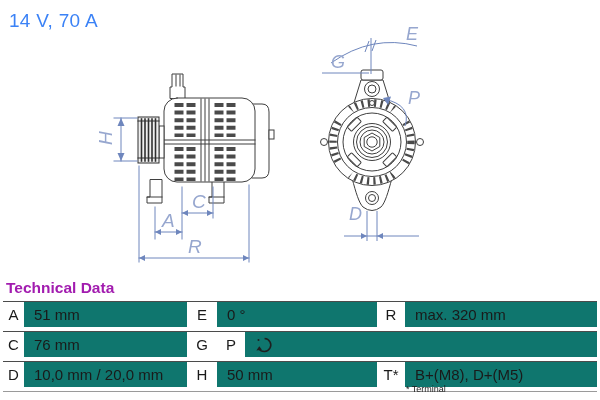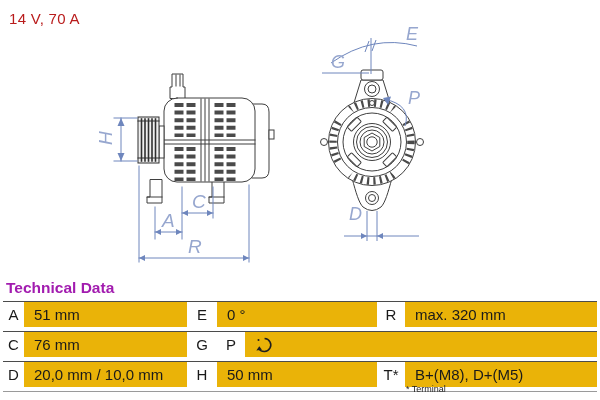--- a/index.html
+++ b/index.html
@@ -1,29 +1,29 @@
 <!DOCTYPE html>
 <html><head>
 <meta charset="utf-8">
 <style>
   html,body{margin:0;padding:0}
   body{
     width:600px;height:400px;position:relative;overflow:hidden;
     background:#ffffff;font-family:"Liberation Sans",sans-serif;
   }
-  .title{position:absolute;left:9px;top:10px;font-size:15px;font-weight:500;color:#b91c1c;letter-spacing:.3px}
+  .title{position:absolute;left:9px;top:10px;font-size:19px;font-weight:500;color:#3b82f6;letter-spacing:.3px}
   svg.drawing{position:absolute;left:0;top:0}
   .dimtext{font-family:"Liberation Sans",sans-serif;font-style:italic;font-size:19px;fill:#97a7cf}
   .dimtext.small{font-size:18px}
 
   .tech{position:absolute;left:3px;top:279px;width:594px}
   .tech-heading{font-size:15.5px;font-weight:bold;color:#a21caf;margin:0 0 4px 3px}
   .trow{display:flex;align-items:stretch;height:25px;border-top:1px solid #4b4b4b;margin-bottom:4px}
   .kcell{background:#ffffff;display:flex;align-items:center;justify-content:center;font-size:15px;color:#1a1a1a}
-  .vcell{background:#eab308;display:flex;align-items:center;padding-left:10px;font-size:15px;color:#1a1a1a;white-space:nowrap}
+  .vcell{background:#0f766e;display:flex;align-items:center;padding-left:10px;font-size:15px;color:#1a1a1a;white-space:nowrap}
   .k1{width:21px}.v1{width:153px}
   .k2{width:30px}.v2{width:150px}
   .k3{width:28px}.v3{flex:1}
   .t-bottomline{border-top:1px solid #9a9a9a;height:0}
   .footnote{position:absolute;left:406px;top:384px;font-size:9px;color:#1f1f1f}
   .roticon{display:block}
 </style>
 </head>
 <body>
 
@@ -206,21 +206,21 @@
       <svg class="roticon" width="18" height="18" viewBox="0 0 16 16">
         <path d="M8.5,2.2 A5.8,5.8 0 1 1 3.4,11.2" fill="none" stroke="#1f1f1f" stroke-width="1.4"></path>
         <polygon points="1.2,12.8 6.2,12.2 3.8,9.2" fill="#1f1f1f"></polygon>
         <circle cx="3.1" cy="3.6" r="0.9" fill="#1f1f1f"></circle>
       </svg>
     </div>
   </div>
 
   <div class="trow">
     <div class="kcell k1">D</div>
-    <div class="vcell v1">20,0 mm / 10,0 mm</div>
+    <div class="vcell v1">10,0 mm / 20,0 mm</div>
     <div class="kcell k2">H</div>
     <div class="vcell v2">50 mm</div>
     <div class="kcell k3">T*</div>
     <div class="vcell v3">B+(M8), D+(M5)</div>
   </div>
 
   <div class="t-bottomline"></div>
 </div>
 
 <div class="footnote">* Terminal</div>

